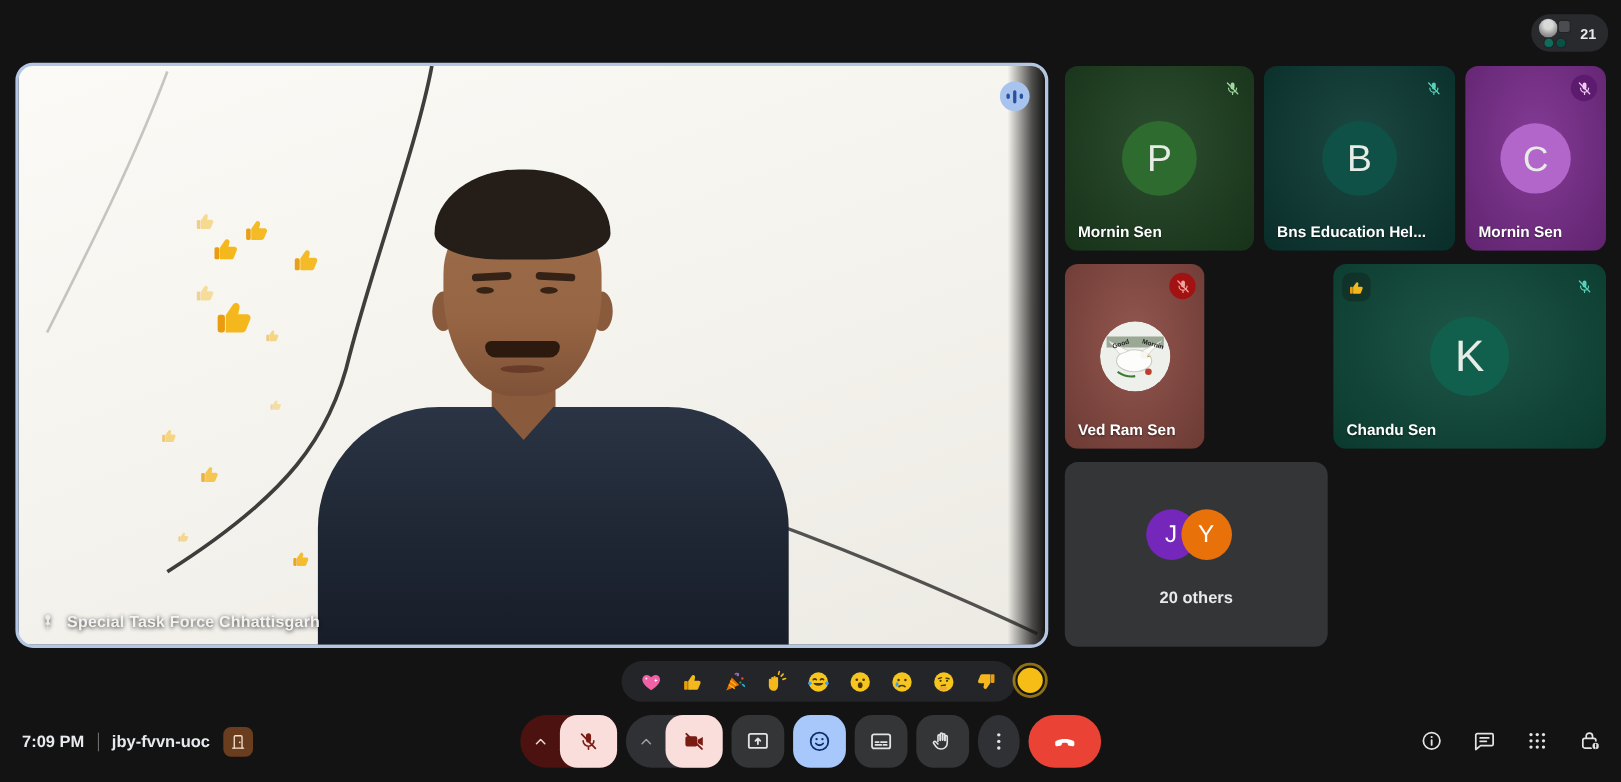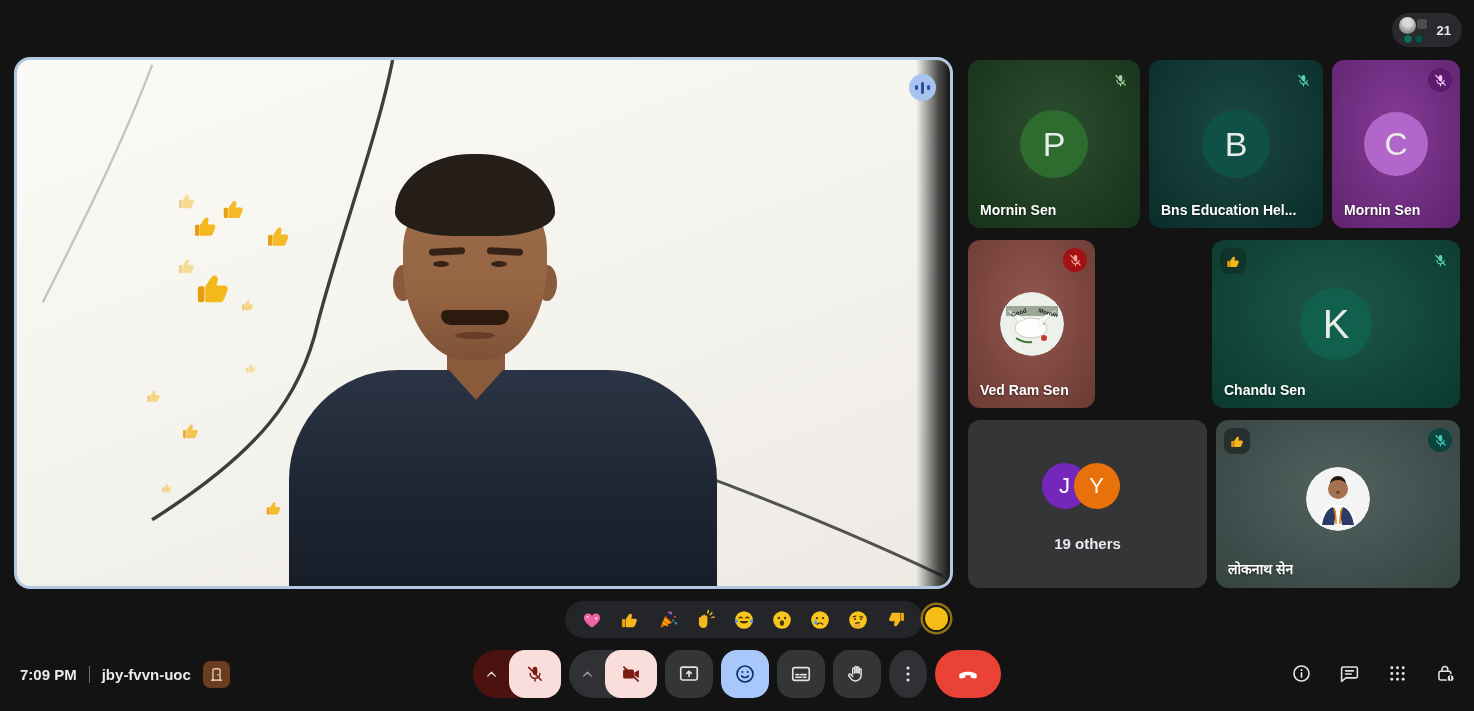--- a/index.html
+++ b/index.html
@@ -227,20 +227,26 @@
         <use href="#ic-thumb"></use>
       </svg>
     </div>
 
   <div class="audio-pill">
       <i></i>
       <i></i>
       <i></i>
     </div>
 
+  <div class="video-label">
+    <svg viewBox="0 0 24 24" fill="#ececec">
+      <path d="M12 2.6c1.9 0 3.5 1.6 3.5 3.5 0 1.4-.9 2.7-2.1 3.2l.2 3.2 1.5 1.5v1.6h-2.6v4.3l-.5 1.2-.5-1.2v-4.3H8.9V14l1.5-1.5.2-3.2A3.52 3.52 0 0 1 8.5 6.1c0-1.9 1.6-3.5 3.5-3.5z"></path>
+    </svg>
+    <span>Special Task Force Chhattisgarh</span>
+  </div>
 </div>
 
 <div class="panel">
 
   <div class="tile t1">
     <div class="avatar av68" style="background:#2e6b2f">
         <span>P</span>
       </div>
     <span class="mic-badge" style="color:#9fd6a1">
         <svg viewBox="0 0 24 24">
@@ -318,48 +324,23 @@
 
   <div class="tile t7">
     <div class="pair">
       <span class="j">
           <i style="font-style:normal">J</i>
         </span>
       <span class="y">
           <i style="font-style:normal">Y</i>
         </span>
     </div>
-    <div class="others-label">19 others</div>
-  </div>
-
-  <div class="tile t8">
-    <div class="photo-av">
-      <svg viewBox="0 0 64 64" width="64" height="64">
-        <circle cx="32" cy="32" r="32" fill="#f4f4f4"></circle>
-        <circle cx="32" cy="22" r="10" fill="#a5714f"></circle>
-        <path d="M24 17c0-5 4-8 8-8s8 3 8 8c-2-3-4-4-8-4s-6 1-8 4z" fill="#231a14"></path>
-        <path d="M14 58c1-14 8-20 18-20s17 6 18 20z" fill="#fdfdfd"></path>
-        <path d="M16 58c2-12 7-17 11-18l5 4 5-4c4 1 9 6 11 18z" fill="#2b3a66"></path>
-        <path d="M27 40l3 5-2 13h8l-2-13 3-5" fill="#fdfdfd"></path>
-        <path d="M28 41c2 6 2 11 2 16M36 41c-2 6-2 11-2 16" stroke="#e8840f" stroke-width="1.6" fill="none"></path>
-        <path d="M30 24h4l-1 3h-2z" fill="#3b2a1e" opacity=".6"></path>
-      </svg>
-    </div>
-    <span class="thumb-badge">
-        <svg viewBox="0 0 24 24">
-          <use href="#ic-thumb"></use>
-        </svg>
-      </span>
-    <span class="mic-badge" style="background:#0b4440;color:#45cdb9">
-        <svg viewBox="0 0 24 24">
-          <use href="#ic-micoff"></use>
-        </svg>
-      </span>
-    <div class="tile-name">लोकनाथ सेन</div>
-  </div>
+    <div class="others-label">20 others</div>
+  </div>
+
 </div>
 
 <div class="count-pill">
   <div class="stack">
     <span class="s1"></span>
       <span class="s2"></span>
       <span class="s3"></span>
       <span class="s4"></span>
   </div>
   <b>21</b>

